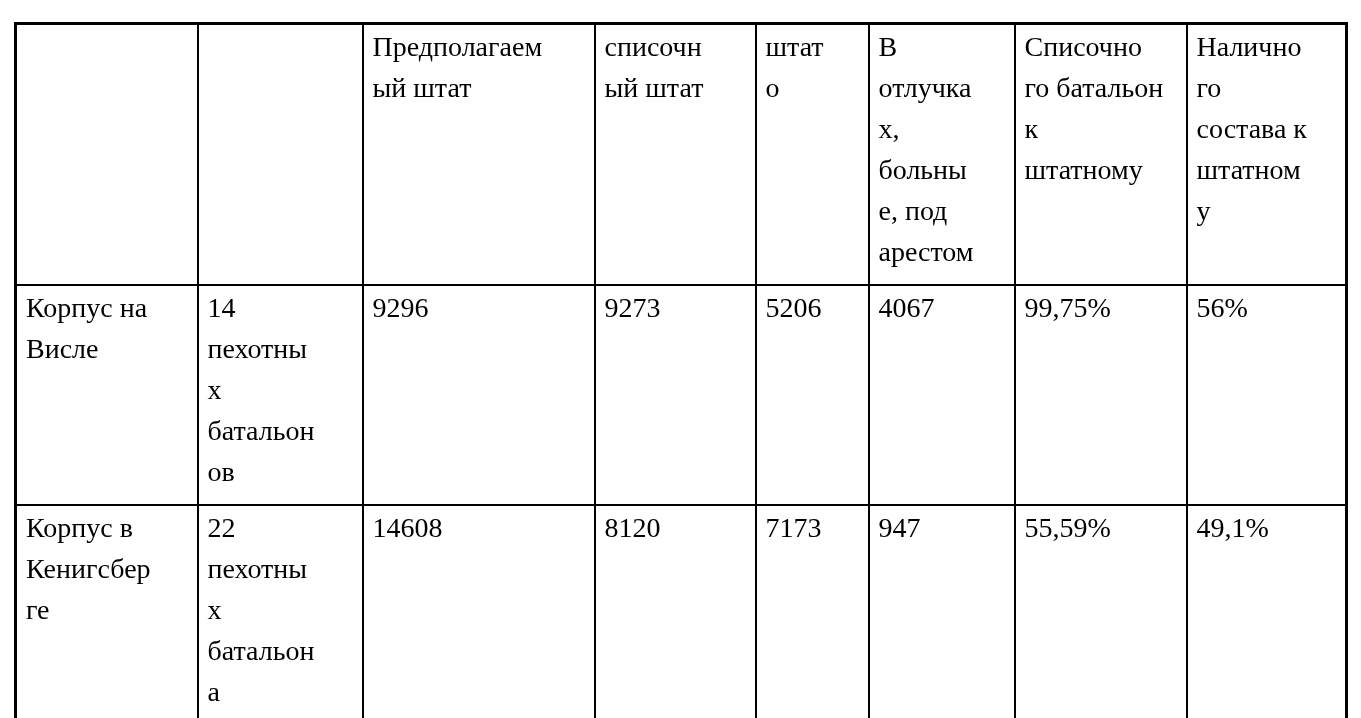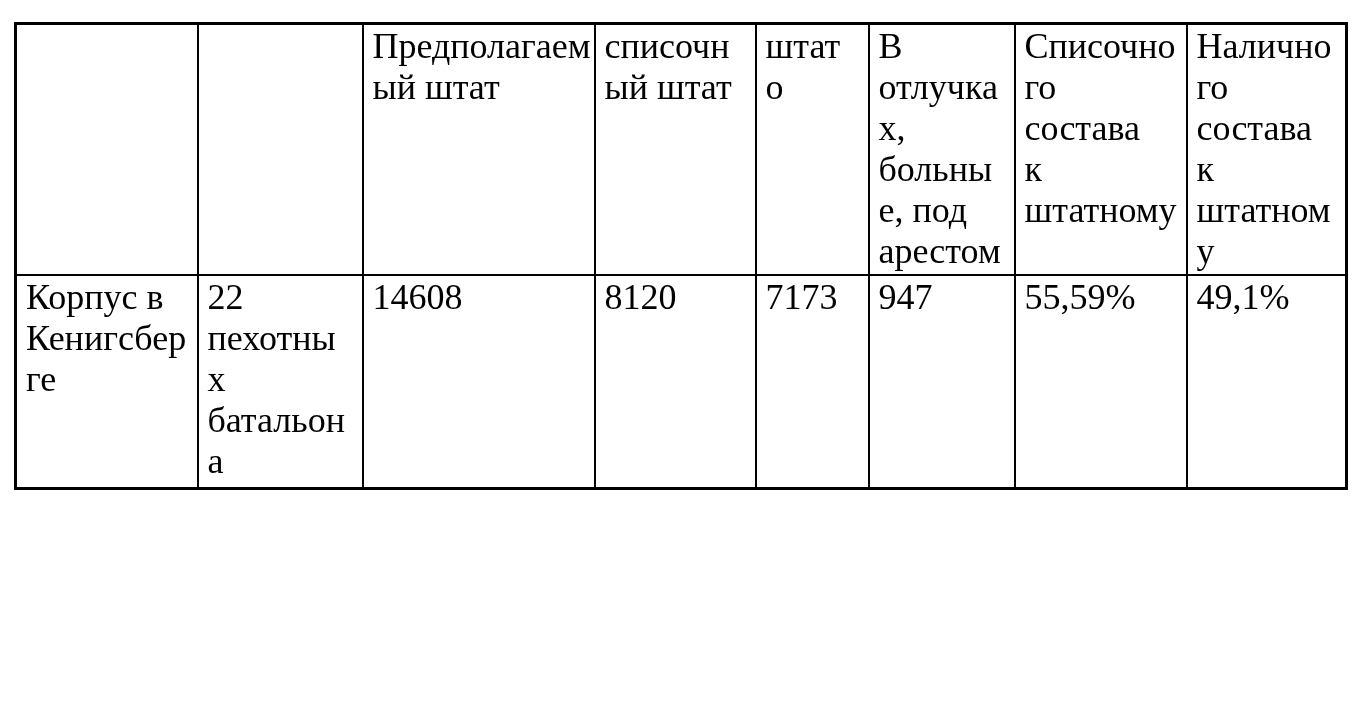--- a/index.html
+++ b/index.html
@@ -21,22 +21,22 @@
     width: 1331px;
     border-collapse: collapse;
     table-layout: fixed;
     border: 3px solid #000000;
     background: #ffffff;
   }
   table.doc-table td {
     border: 2px solid #000000;
     vertical-align: top;
     text-align: left;
-    padding: 1px 8px 2px 9px;
-    font-size: 36px;
+    padding: 1px 8px 12px 9px;
+    font-size: 28px;
     line-height: 41px;
     white-space: pre-line;
     overflow: hidden;
     word-break: normal;
   }
   tr.row-header { height: 249px; }
   tr.row-1      { height: 209px; }
   tr.row-2      { height: 213px; }
 </style>
 </head>
@@ -63,28 +63,43 @@
 ый штат</td>
       <td>штат
 о</td>
       <td>В
 отлучка
 х,
 больны
 е, под
 арестом</td>
       <td>Списочно
-го состава
+го батальон
 к
 штатному</td>
       <td>Налично
 го
 состава к
 штатном
 у</td>
+    </tr>
+    <tr class="row-1">
+      <td>Корпус на
+Висле</td>
+      <td>14
+пехотны
+х
+батальон
+ов</td>
+      <td>9296</td>
+      <td>9273</td>
+      <td>5206</td>
+      <td>4067</td>
+      <td>99,75%</td>
+      <td>56%</td>
     </tr>
     <tr class="row-2">
       <td>Корпус в
 Кенигсбер
 ге</td>
       <td>22
 пехотны
 х
 батальон
 а</td>

